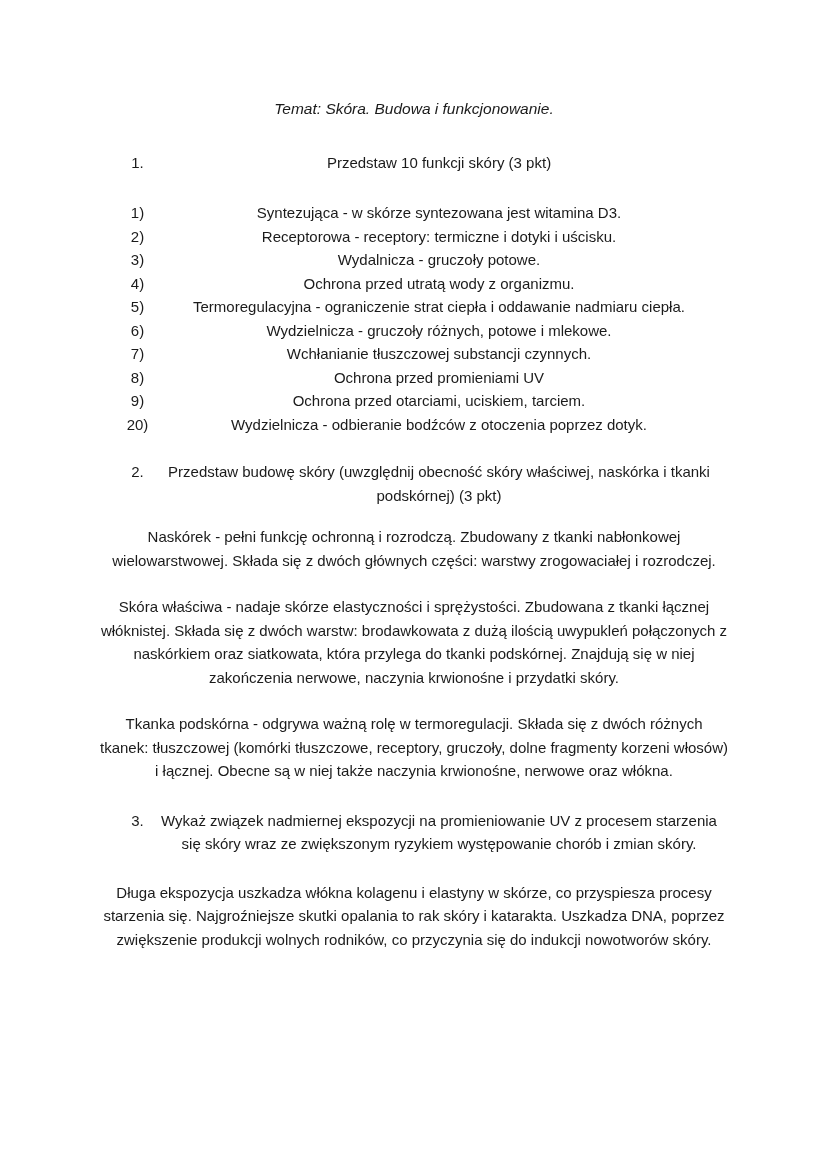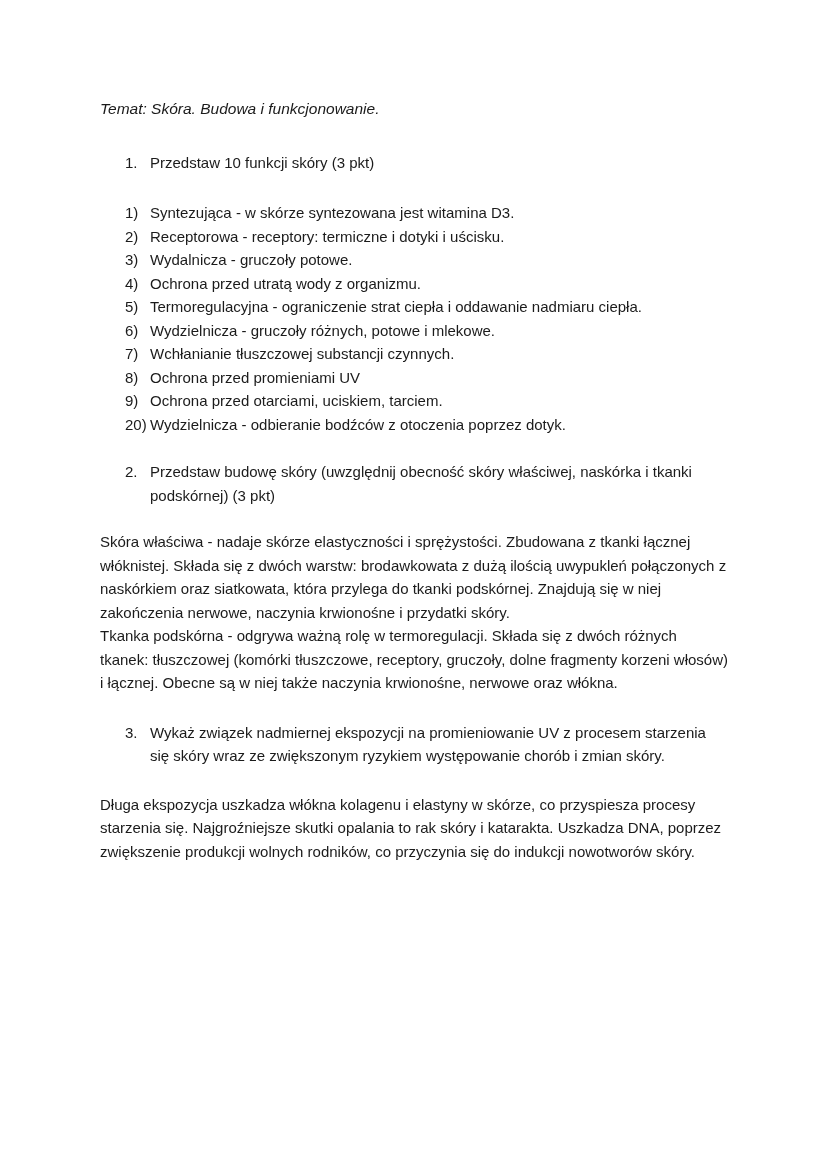--- a/index.html
+++ b/index.html
@@ -9,20 +9,21 @@
     height: 1169px;
     font-family: "Liberation Sans", "DejaVu Sans", sans-serif;
     color: #1b1b1b;
     overflow: hidden;
   }
   .page {
     width: 828px;
     height: 1169px;
     background: #ffffff;
     padding: 97px 100px 40px 100px;
+    text-align: center;
   }
   .doc-title {
     font-style: italic;
     font-size: 15.5px;
     line-height: 23.5px;
     margin-bottom: 30px;
     white-space: nowrap;
   }
   .question {
     display: flex;
@@ -57,21 +58,21 @@
   .fn-text {
     flex: 1 1 auto;
   }
   .para {
     font-size: 15px;
     line-height: 23.5px;
     max-width: 628px;
   }
   .para-a { margin-top: 18px; }
   .para-b { margin-top: 23px; }
-  .para-c { }
+  .para-c { margin-top: 23px; }
   .para-d { margin-top: 25px; }
 </style>
 </head>
 <body>
 
 <div class="page">
 
   <div class="doc-title">Temat: Skóra. Budowa i funkcjonowanie.</div>
 
   <div class="question q1">
@@ -120,20 +121,21 @@
       <span class="fn-num">20)</span>
       <span class="fn-text">Wydzielnicza - odbieranie bodźców z otoczenia poprzez dotyk.</span>
     </li>
   </ul>
 
   <div class="question q2">
     <span class="q-num">2.</span>
     <span class="q-text">Przedstaw budowę skóry (uwzględnij obecność skóry właściwej, naskórka i tkanki podskórnej) (3 pkt)</span>
   </div>
 
+  <p class="para para-a">Naskórek - pełni funkcję ochronną i rozrodczą. Zbudowany z tkanki nabłonkowej wielowarstwowej. Składa się z dwóch głównych części: warstwy zrogowaciałej i rozrodczej.</p>
 
   <p class="para para-b">Skóra właściwa - nadaje skórze elastyczności i sprężystości. Zbudowana z tkanki łącznej włóknistej. Składa się z dwóch warstw: brodawkowata z dużą ilością uwypukleń połączonych z naskórkiem oraz siatkowata, która przylega do tkanki podskórnej. Znajdują się w niej zakończenia nerwowe, naczynia krwionośne i przydatki skóry.</p>
 
   <p class="para para-c">Tkanka podskórna - odgrywa ważną rolę w termoregulacji. Składa się z dwóch różnych tkanek: tłuszczowej (komórki tłuszczowe, receptory, gruczoły, dolne fragmenty korzeni włosów) i łącznej. Obecne są w niej także naczynia krwionośne, nerwowe oraz włókna.</p>
 
   <div class="question q3">
     <span class="q-num">3.</span>
     <span class="q-text">Wykaż związek nadmiernej ekspozycji na promieniowanie UV z procesem starzenia się skóry wraz ze zwiększonym ryzykiem występowanie chorób i zmian skóry.</span>
   </div>
 

